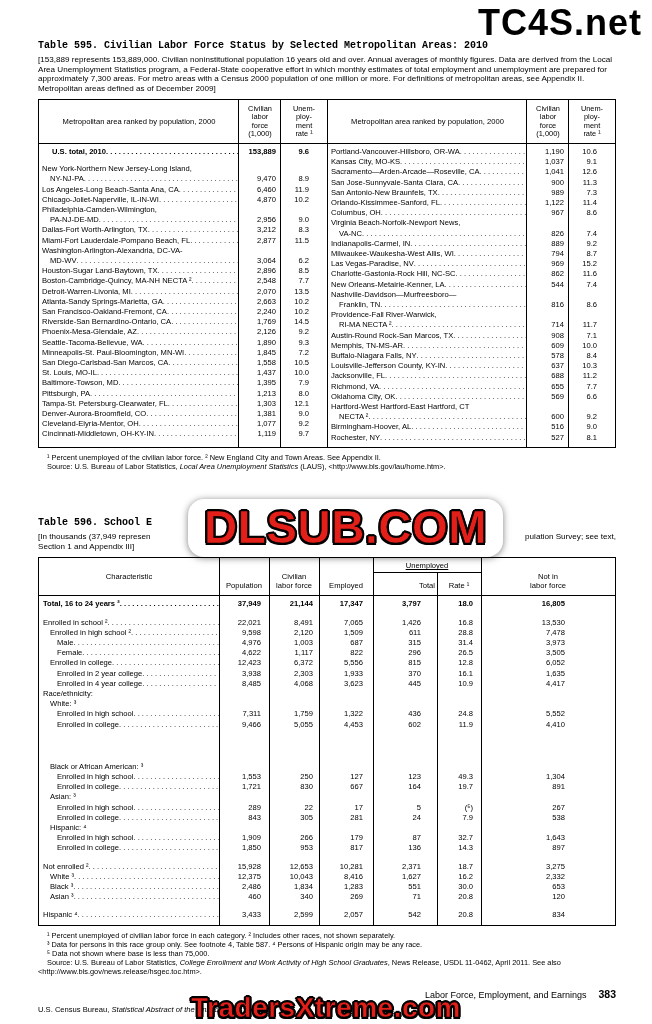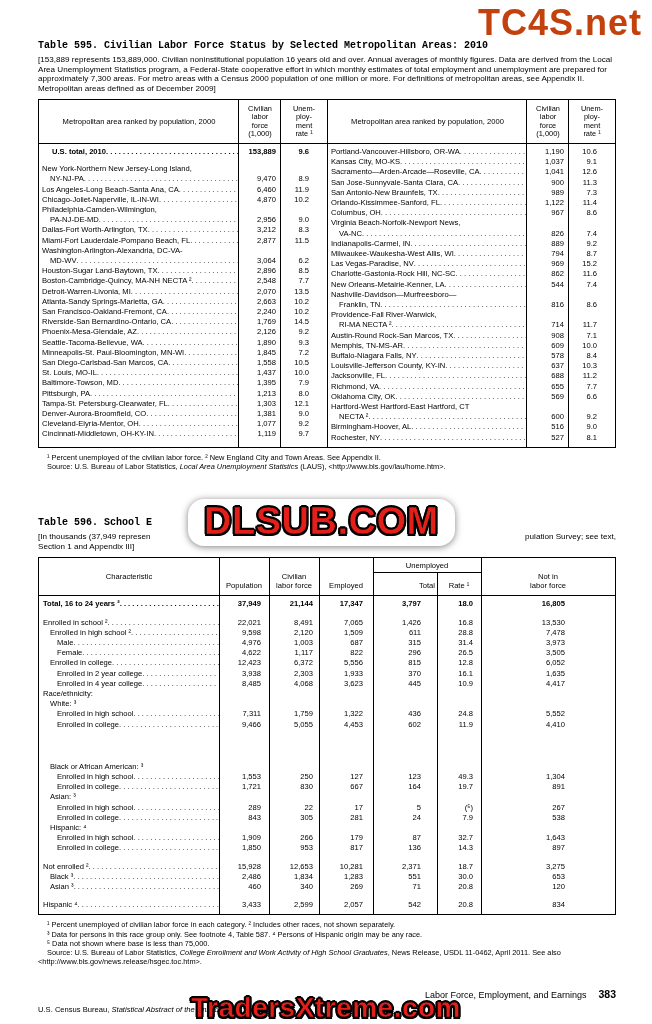--- a/index.html
+++ b/index.html
@@ -7,30 +7,30 @@
   body {
     width:652px; height:1024px; position:relative; overflow:hidden;
     font-family:"Liberation Sans", sans-serif; color:#000;
   }
   .content { position:absolute; left:38px; right:36px; top:40px; }
 
   
   .wm-top {
     position:absolute; top:2px; right:10px; z-index:6;
     font-family:"Liberation Sans", sans-serif; font-weight:900; font-size:36px;
-    color:#c2410c; letter-spacing:1px;
+    color:#000000; letter-spacing:1px;
     text-shadow:-1px -1px 0 #fff, 1px -1px 0 #fff, -1px 1px 0 #fff, 1px 1px 0 #fff;
   }
   .wm-mid {
     position:absolute; left:150px; top:-18px; z-index:6;
     background:#fff; border-radius:16px; padding:1px 16px 3px;
     box-shadow:0 1px 7px rgba(0,0,0,0.5);
   }
   .wm-mid span, .wm-bottom {
-    font-family:"Liberation Sans", sans-serif; font-weight:900; font-size:38px;
+    font-family:"Liberation Sans", sans-serif; font-weight:900; font-size:46px;
     color:#e31f1a; letter-spacing:0.5px; -webkit-text-stroke:0.5px #000;
     text-shadow:2px 0 0 #000, -2px 0 0 #000, 0 2px 0 #000, 0 -2px 0 #000,
                 1.5px 1.5px 0 #000, -1.5px -1.5px 0 #000, 1.5px -1.5px 0 #000, -1.5px 1.5px 0 #000;
   }
   .wm-bottom {
     position:absolute; bottom:0px; left:50%; transform:translateX(-50%); z-index:6;
     white-space:nowrap; font-size:28px;
   }
 
   .t-title { font-family:Liberation Mono, monospace; font-weight:bold; font-size:10px; margin-bottom:4px; }
@@ -69,21 +69,21 @@
   .t596-wrap { position:relative; margin-top:46px; }
   .t596 { position:relative; border:1px solid #000; margin-top:5px; padding-bottom:4px; }
   .t596 .c1{left:180px;} .t596 .c2{left:230px;} .t596 .c3{left:280px;}
   .t596 .c4{left:334px;} .t596 .c5{left:398px; top:15px;} .t596 .c6{left:442px;}
   .s-head { display:flex; height:38px; border-bottom:1px solid #000; font-size:7.6px; margin-bottom:3px; }
   .sh-char { width:180px; display:flex; align-items:center; justify-content:center; }
   .sh-cell { display:flex; flex-direction:column; justify-content:flex-end; align-items:center;
              text-align:center; padding-bottom:5px; line-height:8.8px; }
   .sh-pop { width:50px; } .sh-clf { width:50px; } .sh-emp { width:54px; }
   .sh-unemp { width:108px; display:flex; flex-direction:column; }
-  .sh-unemp-t { height:15px; line-height:15px; text-align:center; border-bottom:1px solid #000; }
+  .sh-unemp-t { height:15px; line-height:15px; text-align:center; border-bottom:1px solid #000;text-decoration:underline; }
   .sh-unemp-sub { flex:1; display:flex; }
   .sh-total { width:64px;padding-left:44px; } .sh-rate { width:44px; }
   .sh-nilf { flex:1; }
   .s-row { display:flex; align-items:baseline; font-size:7.6px; line-height:10.2px; }
   .s-row.bold { font-weight:bold; }
   .s-row.sp { padding-bottom:8px; }
   .s-char { width:180px; display:flex; align-items:baseline; min-width:0; overflow:hidden; }
   .s-num { text-align:right; }
   .s-pop { width:50px; padding-right:8px; }
   .s-clf { width:50px; padding-right:6px; }
@@ -952,20 +952,32 @@
             </div>
             <div class="s-num s-pop">15,928</div>
             <div class="s-num s-clf">12,653</div>
             <div class="s-num s-emp">10,281</div>
             <div class="s-num s-total">2,371</div>
             <div class="s-num s-rate">18.7</div>
             <div class="s-num s-nilf">3,275</div>
           </div>
           <div class="s-row">
             <div class="s-char" style="padding-left: 11px;">
+              <span class="nm-txt">White ³</span>
+              <span class="dots"></span>
+            </div>
+            <div class="s-num s-pop">12,375</div>
+            <div class="s-num s-clf">10,043</div>
+            <div class="s-num s-emp">8,416</div>
+            <div class="s-num s-total">1,627</div>
+            <div class="s-num s-rate">16.2</div>
+            <div class="s-num s-nilf">2,332</div>
+          </div>
+          <div class="s-row">
+            <div class="s-char" style="padding-left: 11px;">
               <span class="nm-txt">Black ³</span>
               <span class="dots"></span>
             </div>
             <div class="s-num s-pop">2,486</div>
             <div class="s-num s-clf">1,834</div>
             <div class="s-num s-emp">1,283</div>
             <div class="s-num s-total">551</div>
             <div class="s-num s-rate">30.0</div>
             <div class="s-num s-nilf">653</div>
           </div>

